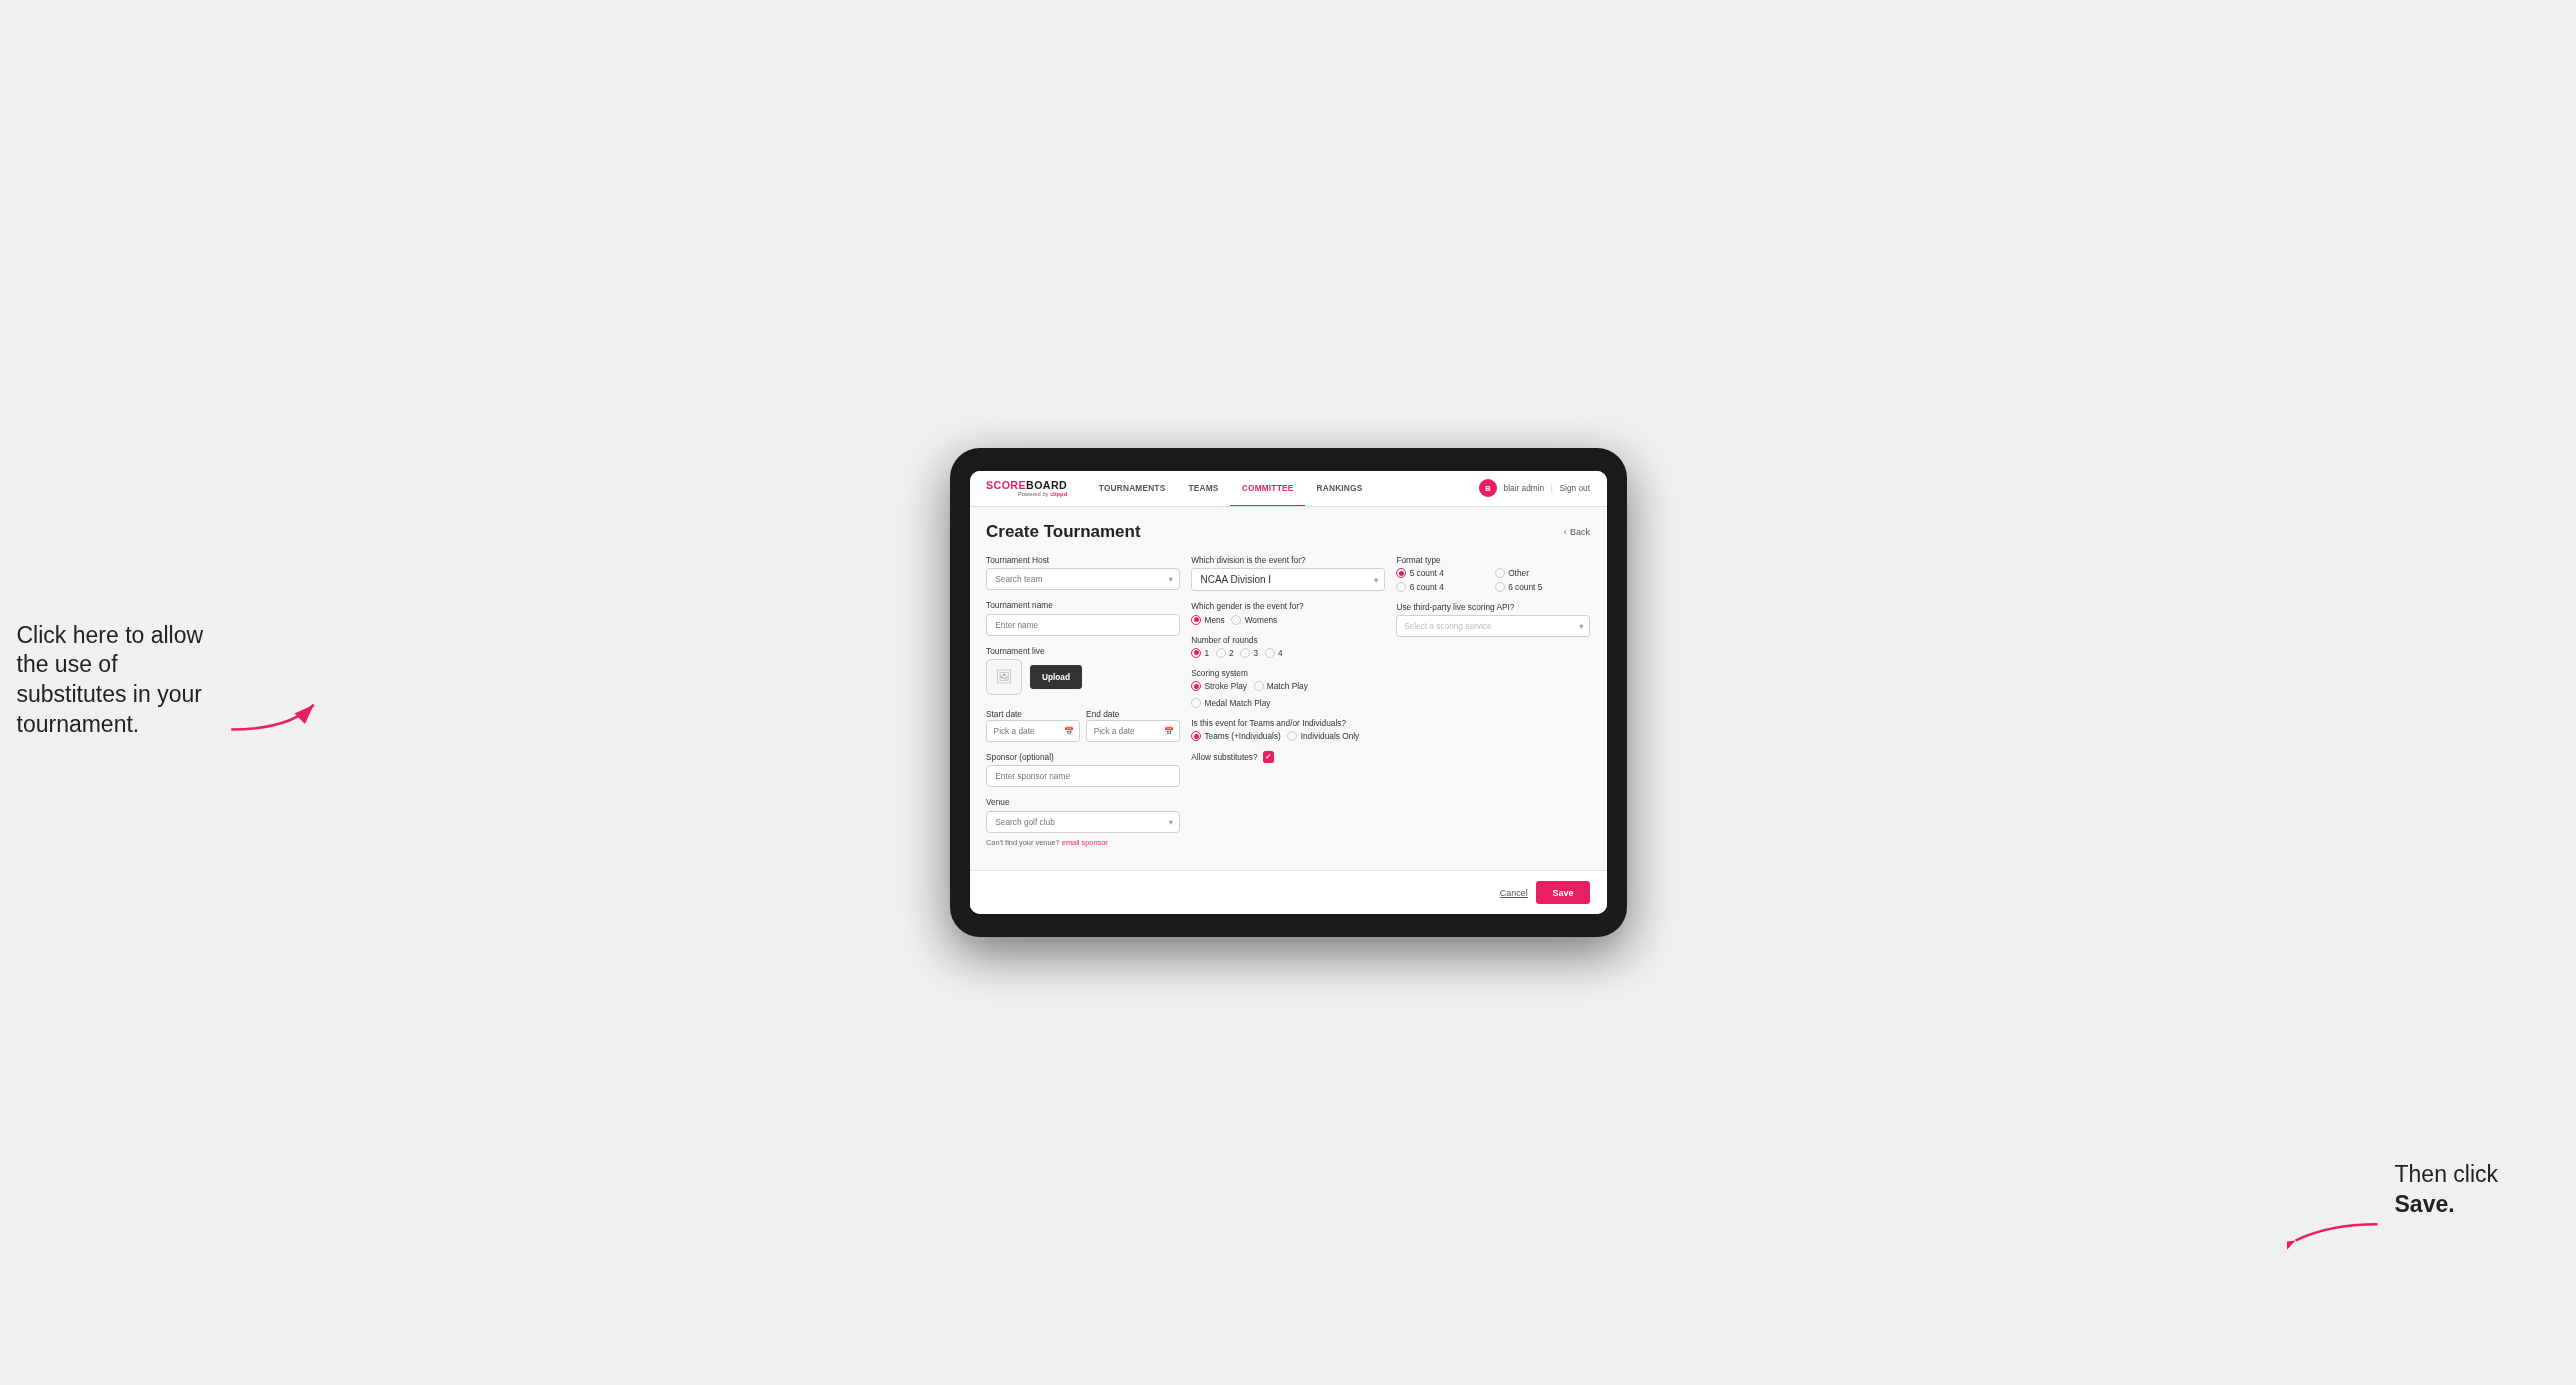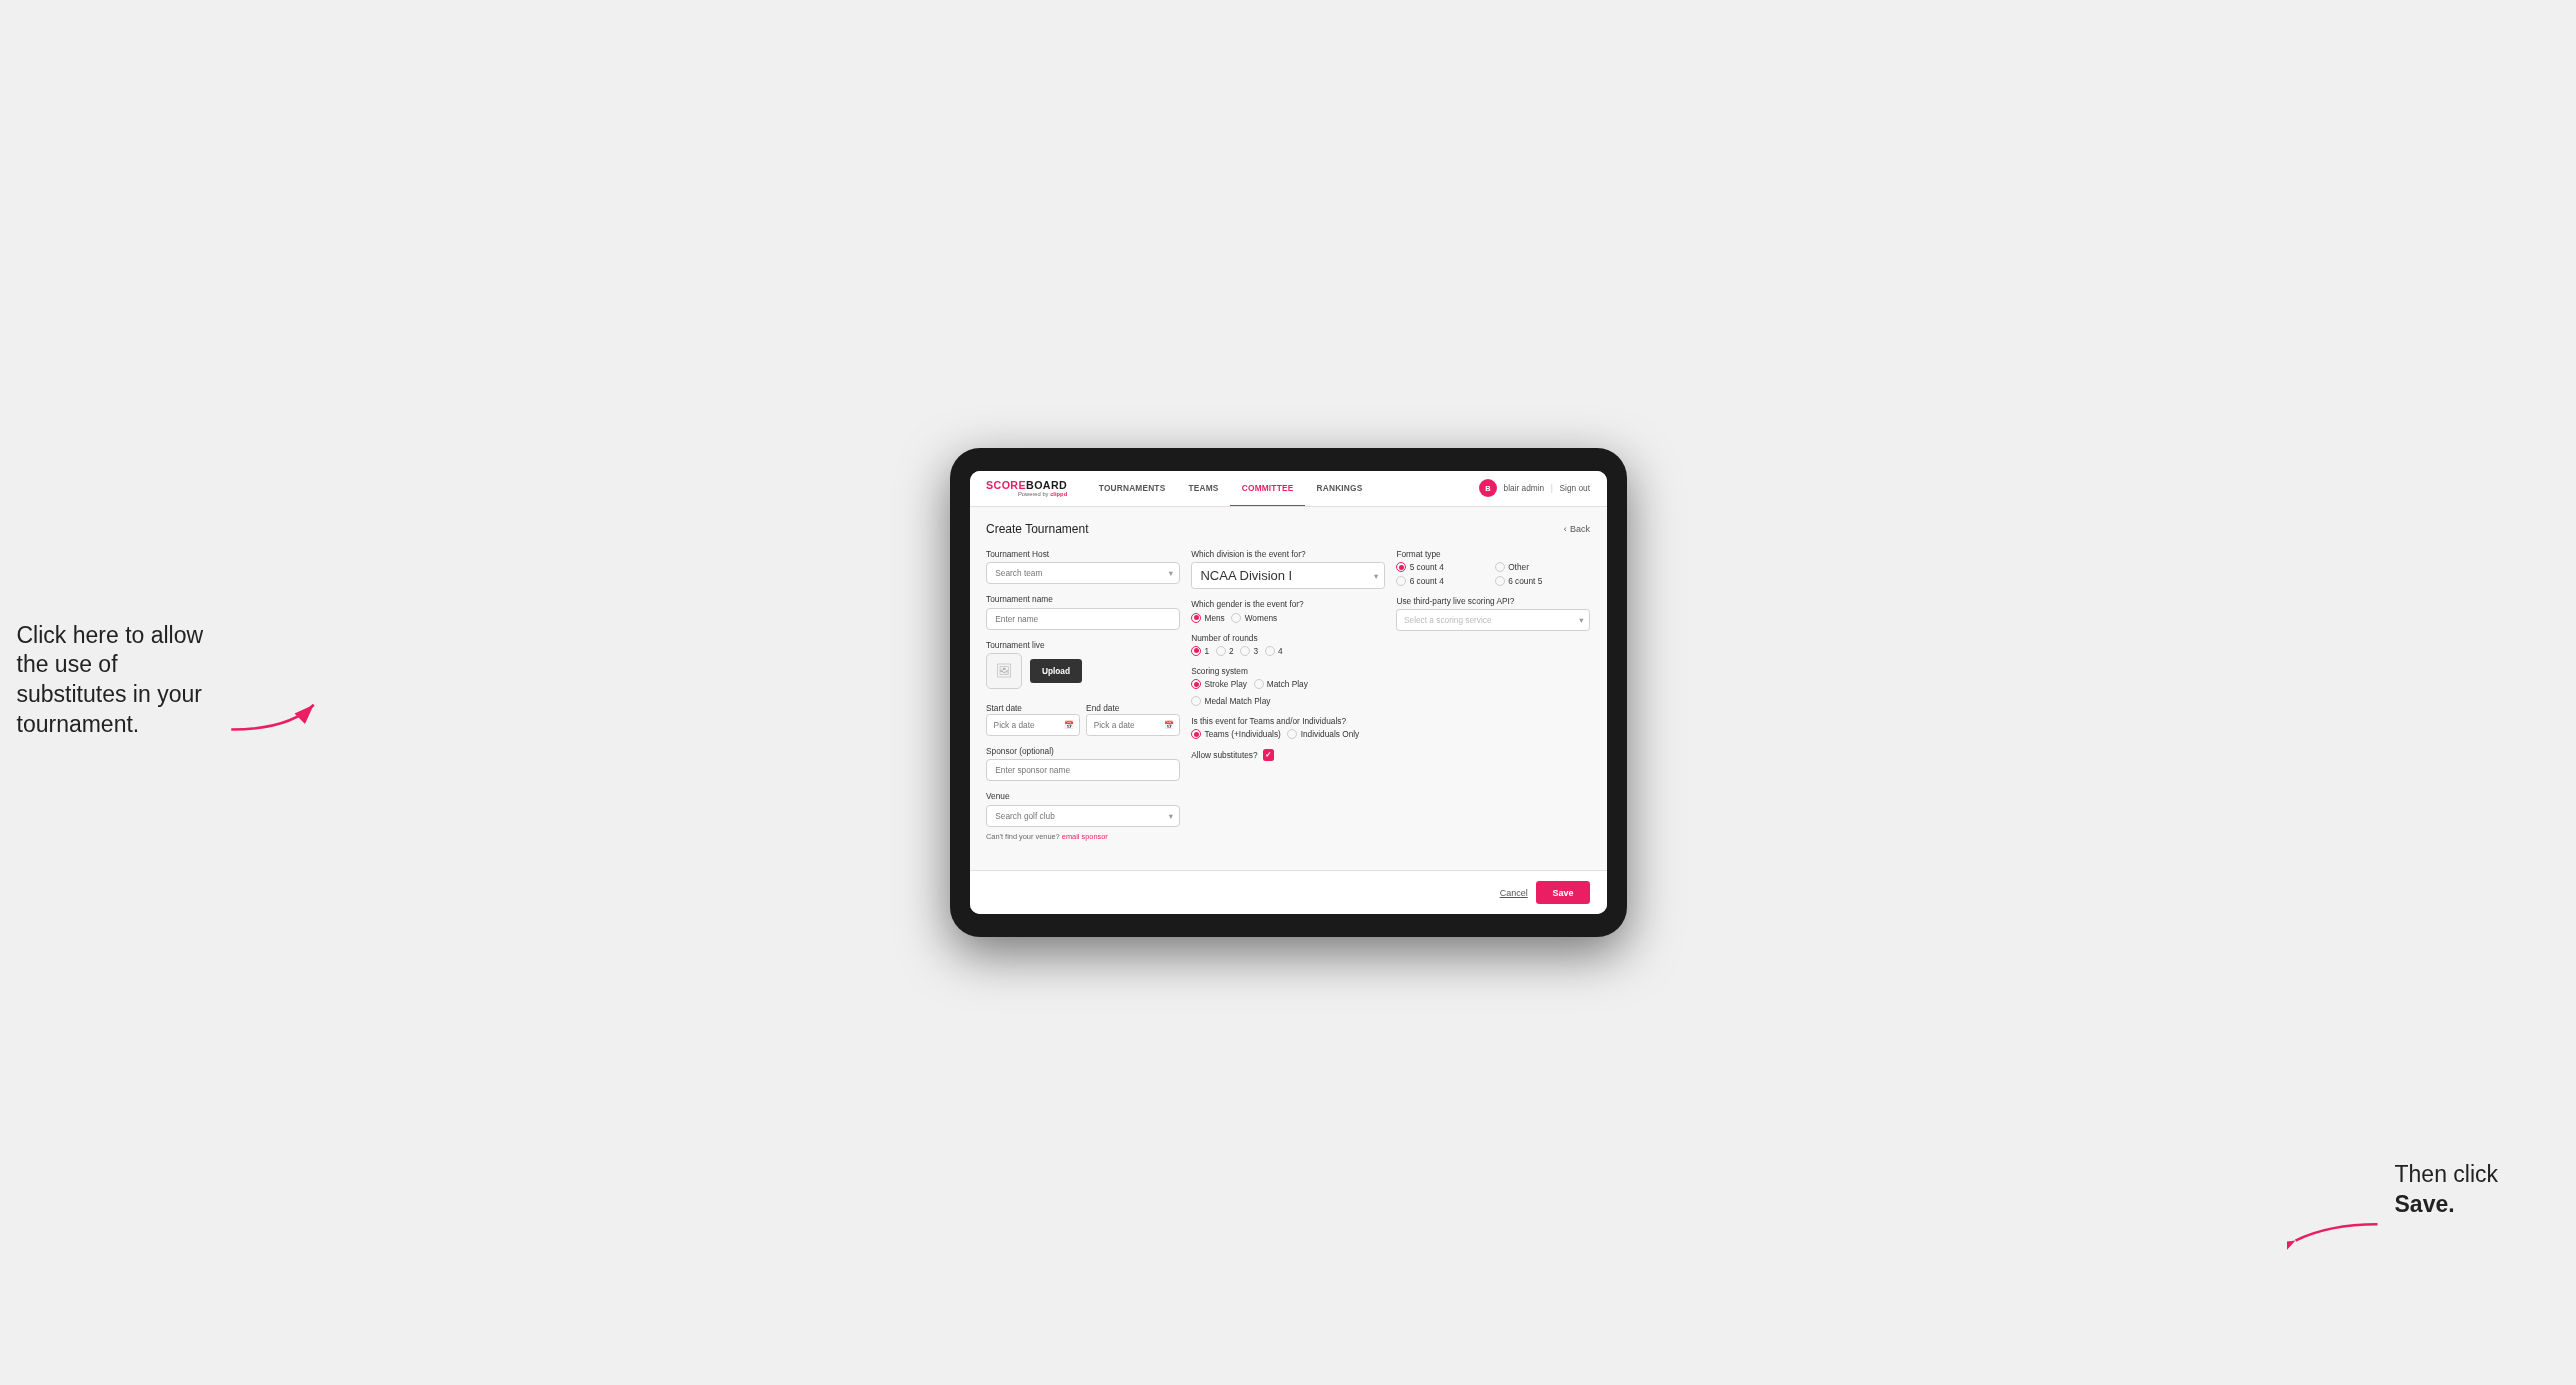--- a/index.html
+++ b/index.html
@@ -130,22 +130,22 @@
       background: #f8f8f8;
       min-height: 363px;
     }
     .page-header {
       display: flex;
       justify-content: space-between;
       align-items: center;
       margin-bottom: 13.2px;
     }
     .page-title {
-      font-size: 12px;
-      font-weight: 400;
+      font-size: 17px;
+      font-weight: 700;
       color: #222;
     }
     .back-btn {
       font-size: 9px;
       color: #555;
       cursor: pointer;
       display: flex;
       align-items: center;
       gap: 3.3px;
     }
@@ -171,21 +171,21 @@
       font-size: 8.3px;
       color: #999;
       background: #fff;
       width: 100%;
       outline: none;
     }
     .field-select {
       border: 0.8px solid #d0d0d0;
       border-radius: 3.3px;
       padding: 5px 8.3px;
-      font-size: 13px;
+      font-size: 10px;
       color: #333;
       background: #fff;
       width: 100%;
       outline: none;
       appearance: none;
       cursor: pointer;
     }
     .select-wrapper {
       position: relative;
     }

